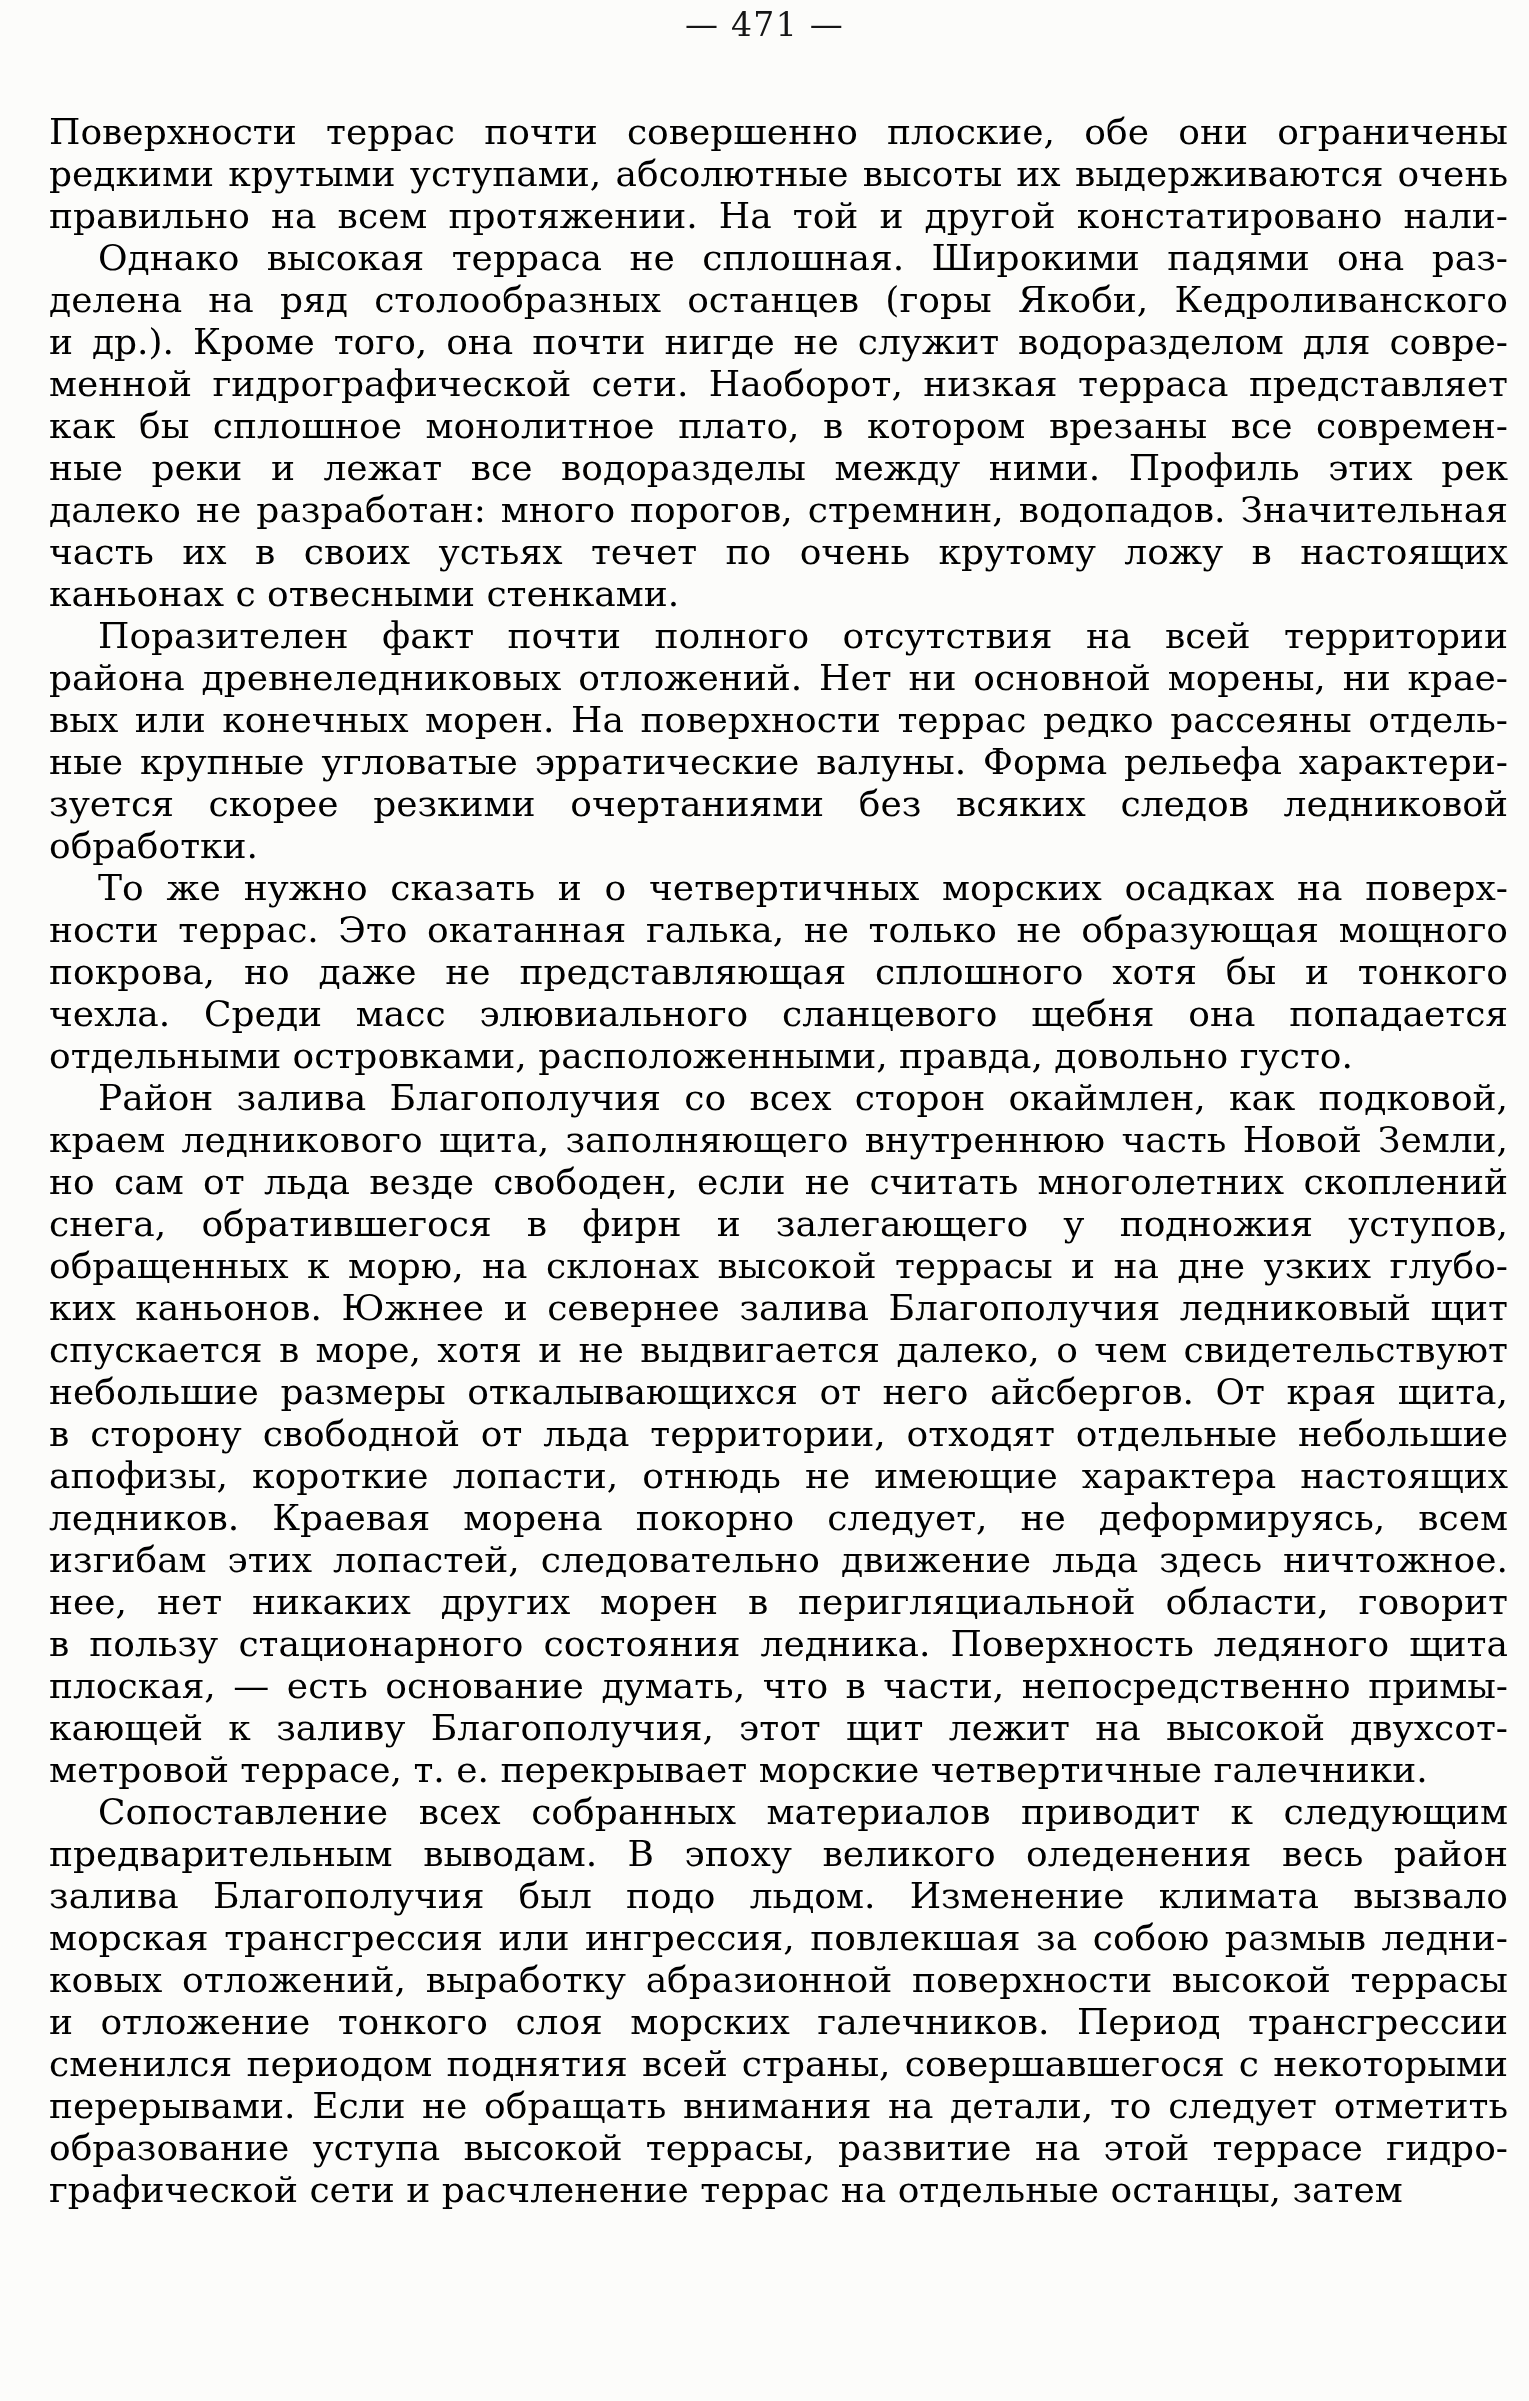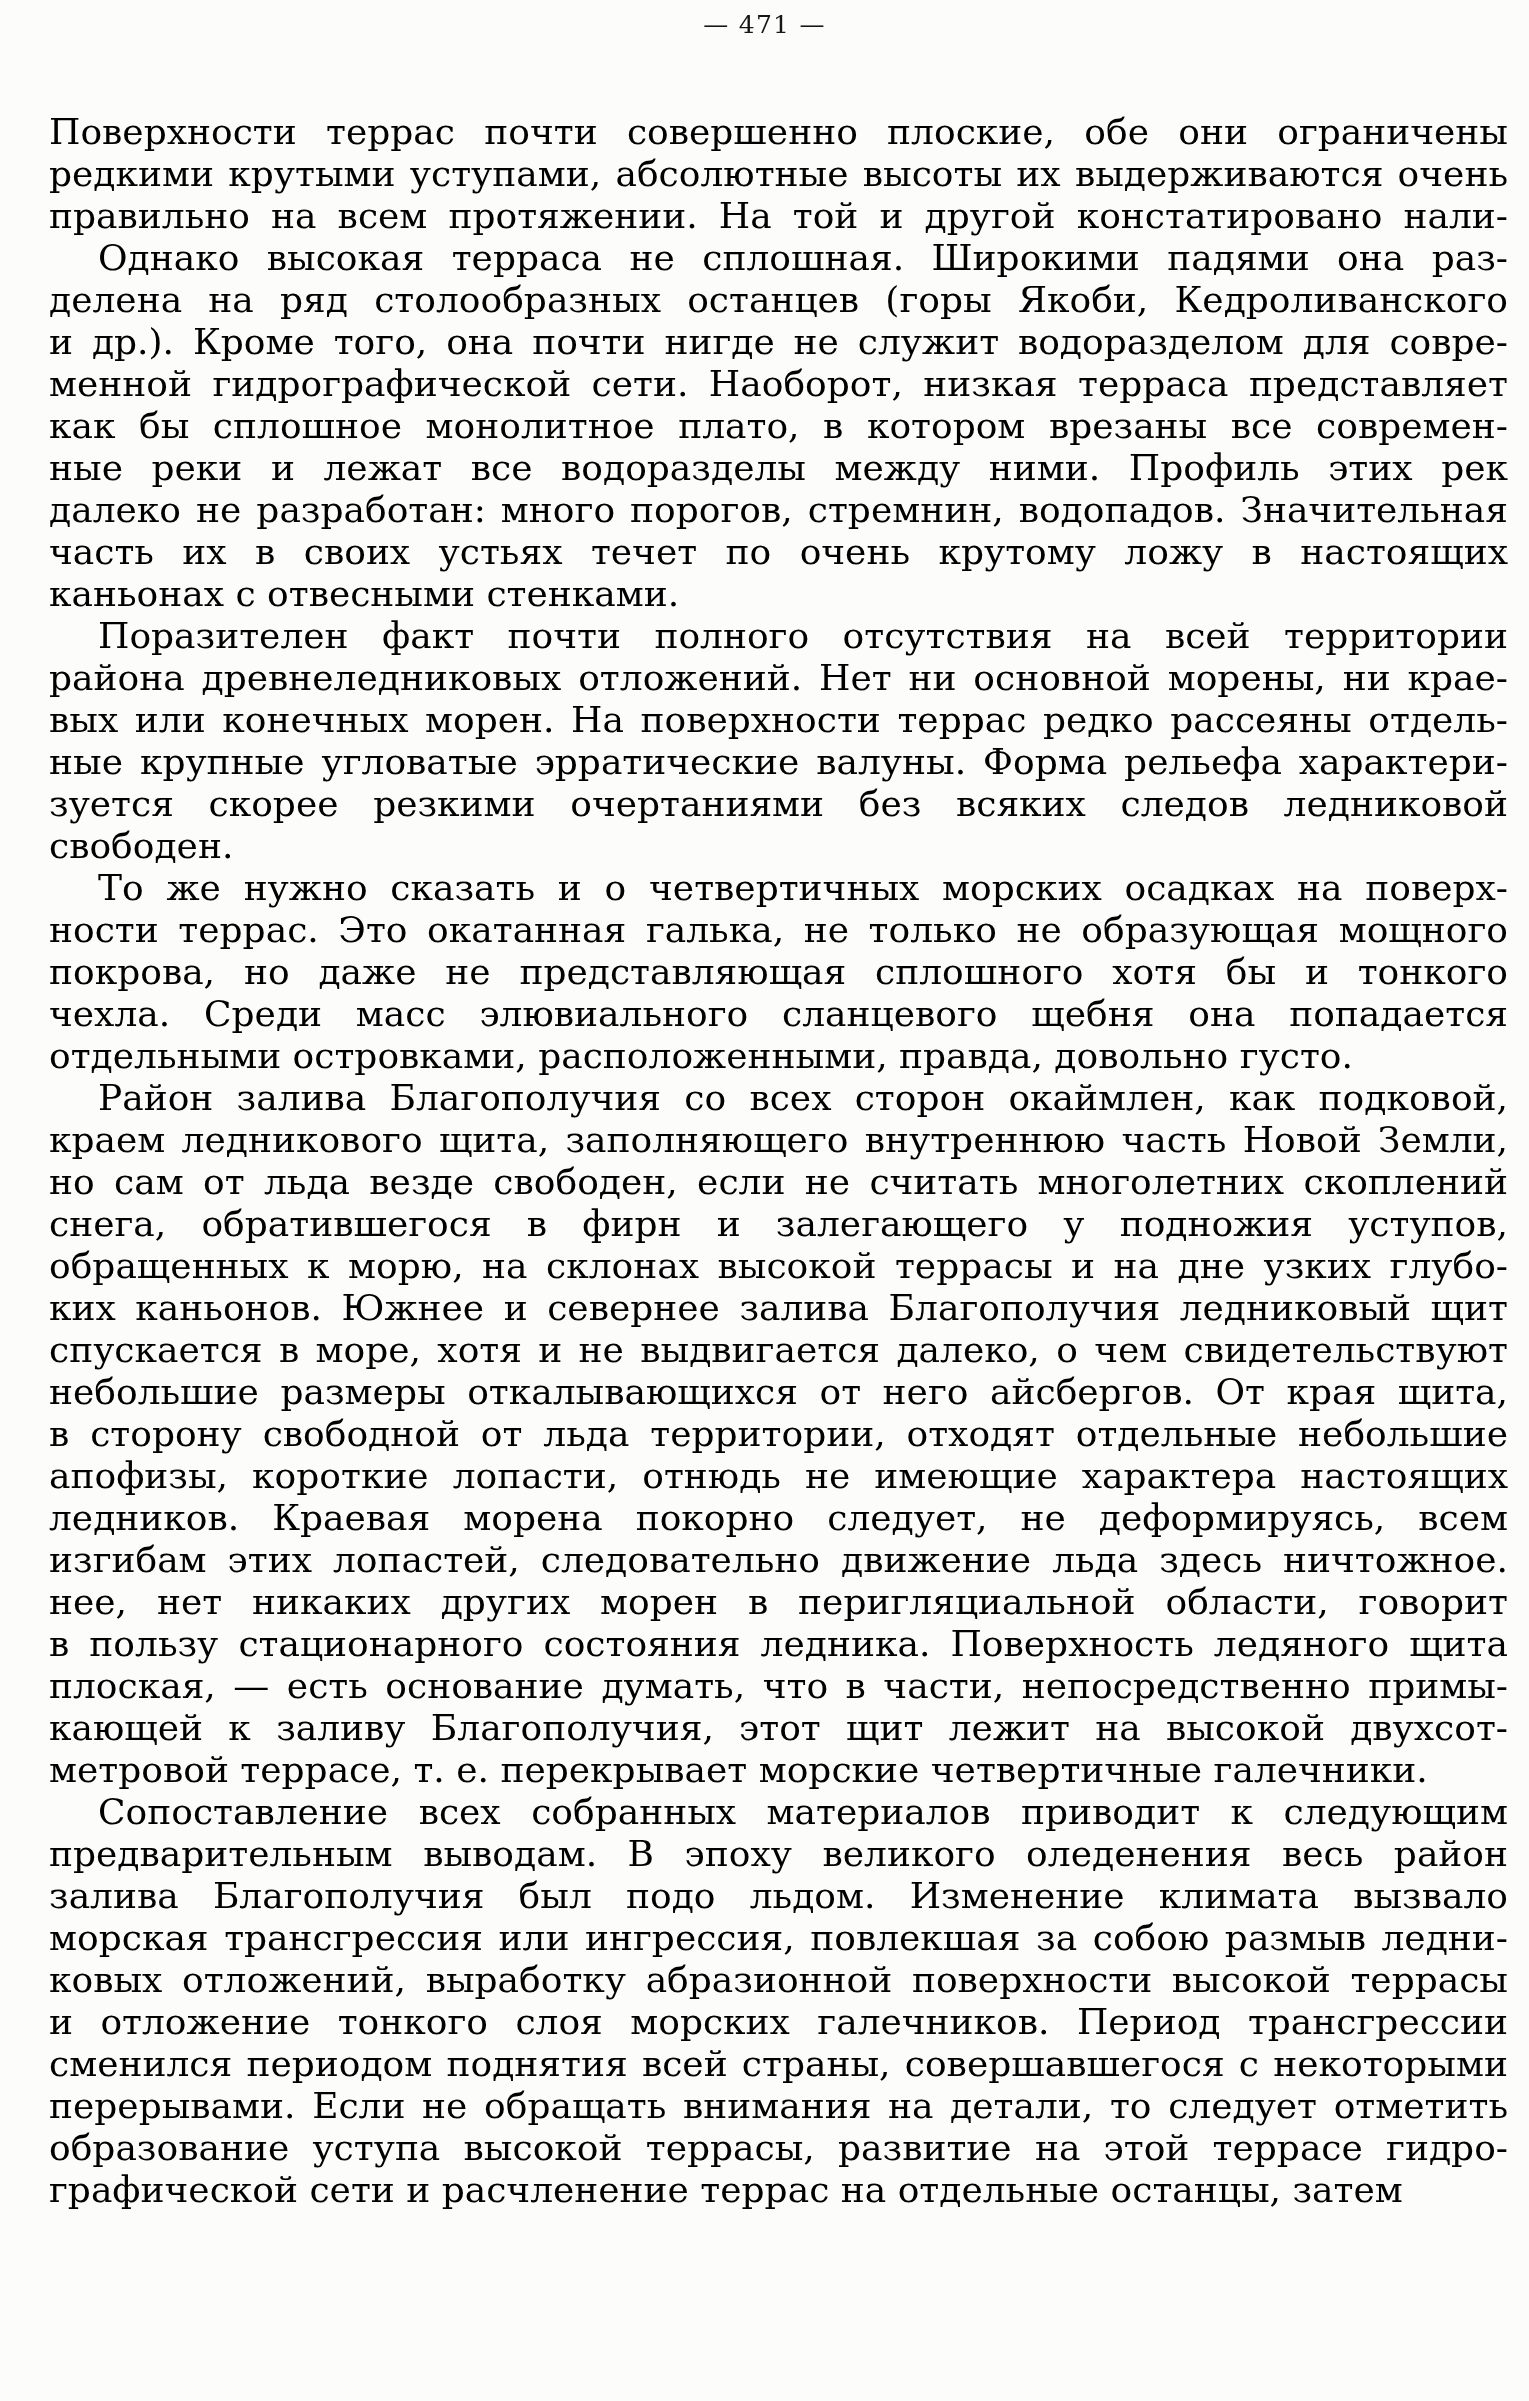--- a/index.html
+++ b/index.html
@@ -13,21 +13,21 @@
     height: 2401px;
     margin: 0 auto;
     background: #fcfcfa;
     color: #131313;
     font-family: "DejaVu Serif", "Liberation Serif", serif;
     overflow: hidden;
   }
   .page-number {
     margin-top: 5.3px;
     text-align: center;
-    font-size: 25px;
+    font-size: 33px;
     line-height: 40px;
     letter-spacing: 1.3px;
     color: #161616;
   }
   .body-text {
     margin-top: 66px;
     padding: 0 21px 0 49px;
   }
   .line {
     font-size: 36px;
@@ -62,21 +62,21 @@
       <div class="line">как бы сплошное монолитное плато, в котором врезаны все современ-</div>
       <div class="line">ные реки и лежат все водоразделы между ними. Профиль этих рек</div>
       <div class="line">далеко не разработан: много порогов, стремнин, водопадов. Значительная</div>
       <div class="line">часть их в своих устьях течет по очень крутому ложу в настоящих</div>
       <div class="line last">каньонах с отвесными стенками.</div>
       <div class="line indent">Поразителен факт почти полного отсутствия на всей территории</div>
       <div class="line">района древнеледниковых отложений. Нет ни основной морены, ни крае-</div>
       <div class="line">вых или конечных морен. На поверхности террас редко рассеяны отдель-</div>
       <div class="line">ные крупные угловатые эрратические валуны. Форма рельефа характери-</div>
       <div class="line">зуется скорее резкими очертаниями без всяких следов ледниковой</div>
-      <div class="line last">свободен.</div>
+      <div class="line last">обработки.</div>
       <div class="line indent">То же нужно сказать и о четвертичных морских осадках на поверх-</div>
       <div class="line">ности террас. Это окатанная галька, не только не образующая мощного</div>
       <div class="line">покрова, но даже не представляющая сплошного хотя бы и тонкого</div>
       <div class="line">чехла. Среди масс элювиального сланцевого щебня она попадается</div>
       <div class="line last">отдельными островками, расположенными, правда, довольно густо.</div>
       <div class="line indent">Район залива Благополучия со всех сторон окаймлен, как подковой,</div>
       <div class="line">краем ледникового щита, заполняющего внутреннюю часть Новой Земли,</div>
       <div class="line">но сам от льда везде свободен, если не считать многолетних скоплений</div>
       <div class="line">снега, обратившегося в фирн и залегающего у подножия уступов,</div>
       <div class="line">обращенных к морю, на склонах высокой террасы и на дне узких глубо-</div>

